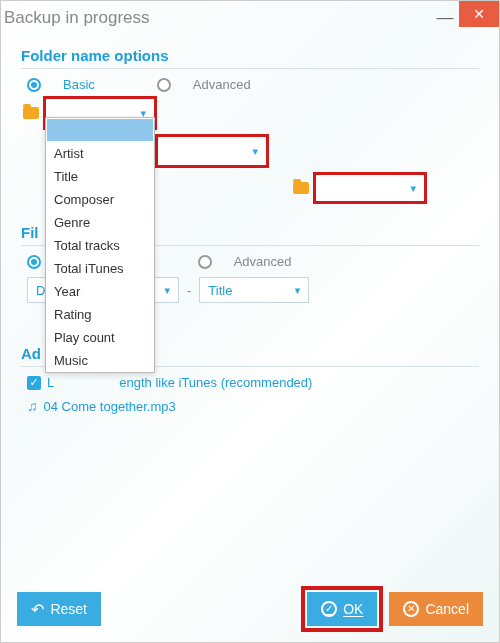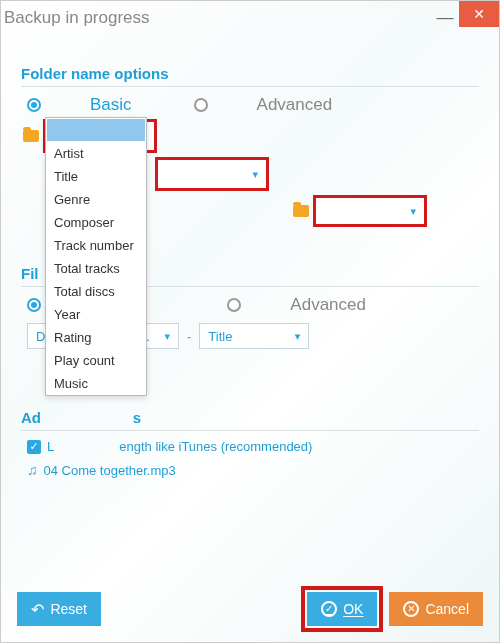--- a/index.html
+++ b/index.html
@@ -34,52 +34,52 @@
   .close-btn {
     width: 40px; height: 26px; background:#e85c41; color:#fff;
     display:flex; align-items:center; justify-content:center;
     margin-top:-8px; margin-right:-8px;
     font-size: 14px;
   }
   .content { padding: 6px 20px 0 20px; }
   .section-title {
     color: #1e9fd6; font-size: 15px; font-weight: 600;
     border-bottom: 1px solid #d8e2e6;
-    padding-bottom: 4px; margin-top: 24px;
+    padding-bottom: 4px; margin-top: 6px;
   }
   .radio-row { display:flex; align-items:center; gap:18px; margin:8px 0 6px 6px; }
   .radio {
     width:14px; height:14px; border-radius:50%;
     border:2px solid #2aa8e0; display:inline-flex;
     align-items:center; justify-content:center; margin-right:4px;
     background:#fff;
   }
   .radio.checked::after { content:""; width:6px; height:6px; border-radius:50%; background:#2aa8e0; }
   .radio.unchecked { border-color:#999; }
-  .radio-label { color:#1e9fd6; font-size:17px;margin-left:27px; }
+  .radio-label { color:#1e9fd6; font-size:13px; }
   .radio-label.gray { color:#888; }
   .folder-icon {
     width:16px; height:12px; background:#f5a623; border-radius:2px;
     position:relative; display:inline-block; margin-right:6px;
   }
   .folder-icon::before {
     content:""; position:absolute; top:-3px; left:0; width:8px; height:3px;
     background:#f5a623; border-radius:2px 2px 0 0;
   }
   .dropdown {
     display:inline-flex; align-items:center; justify-content:space-between;
     border:1px solid #c5d6de; background:#fff; color:#1e9fd6;
     height:26px; padding:0 8px; font-size:13px; min-width:90px;
   }
   .dropdown .chev { color:#2aa8e0; font-size:11px; margin-left:6px; }
   .highlight-red { outline:3px solid #d11919; outline-offset:-1px; }
 
   
   .dd-list {
-    position:absolute; left:44px; top:116px; width:102px;
+    position:absolute; left:44px; top:116px; width:110px;
     background:#fff; border:1px solid #bbb;
     box-shadow:0 2px 6px rgba(0,0,0,0.15);
     z-index:50;
   }
   .dd-list .sel {
     height:22px; background:#8fc7ed; margin:1px;
   }
   .dd-list .opt {
     padding:4px 8px; color:#333; font-size:13px;
   }
@@ -221,25 +221,24 @@
       <span class="note-icon">♫</span>
       <span>04 Come together.mp3</span>
     </div>
 
   </div>
 
   <div class="dd-list">
     <div class="sel"></div>
     <div class="opt">Artist</div>
     <div class="opt">Title</div>
+    <div class="opt">Composer</div>
     <div class="opt">Genre</div>
-    <div class="opt">Composer</div>
-    <div class="opt">Track number</div>
     <div class="opt">Total tracks</div>
-    <div class="opt">Total discs</div>
+    <div class="opt">Total iTunes</div>
     <div class="opt">Year</div>
     <div class="opt">Rating</div>
     <div class="opt">Play count</div>
     <div class="opt">Music</div>
   </div>
 
   <div class="footer">
     <button class="btn btn-reset">
       <span class="undo-icon">↶</span>
       <span>Reset</span>

